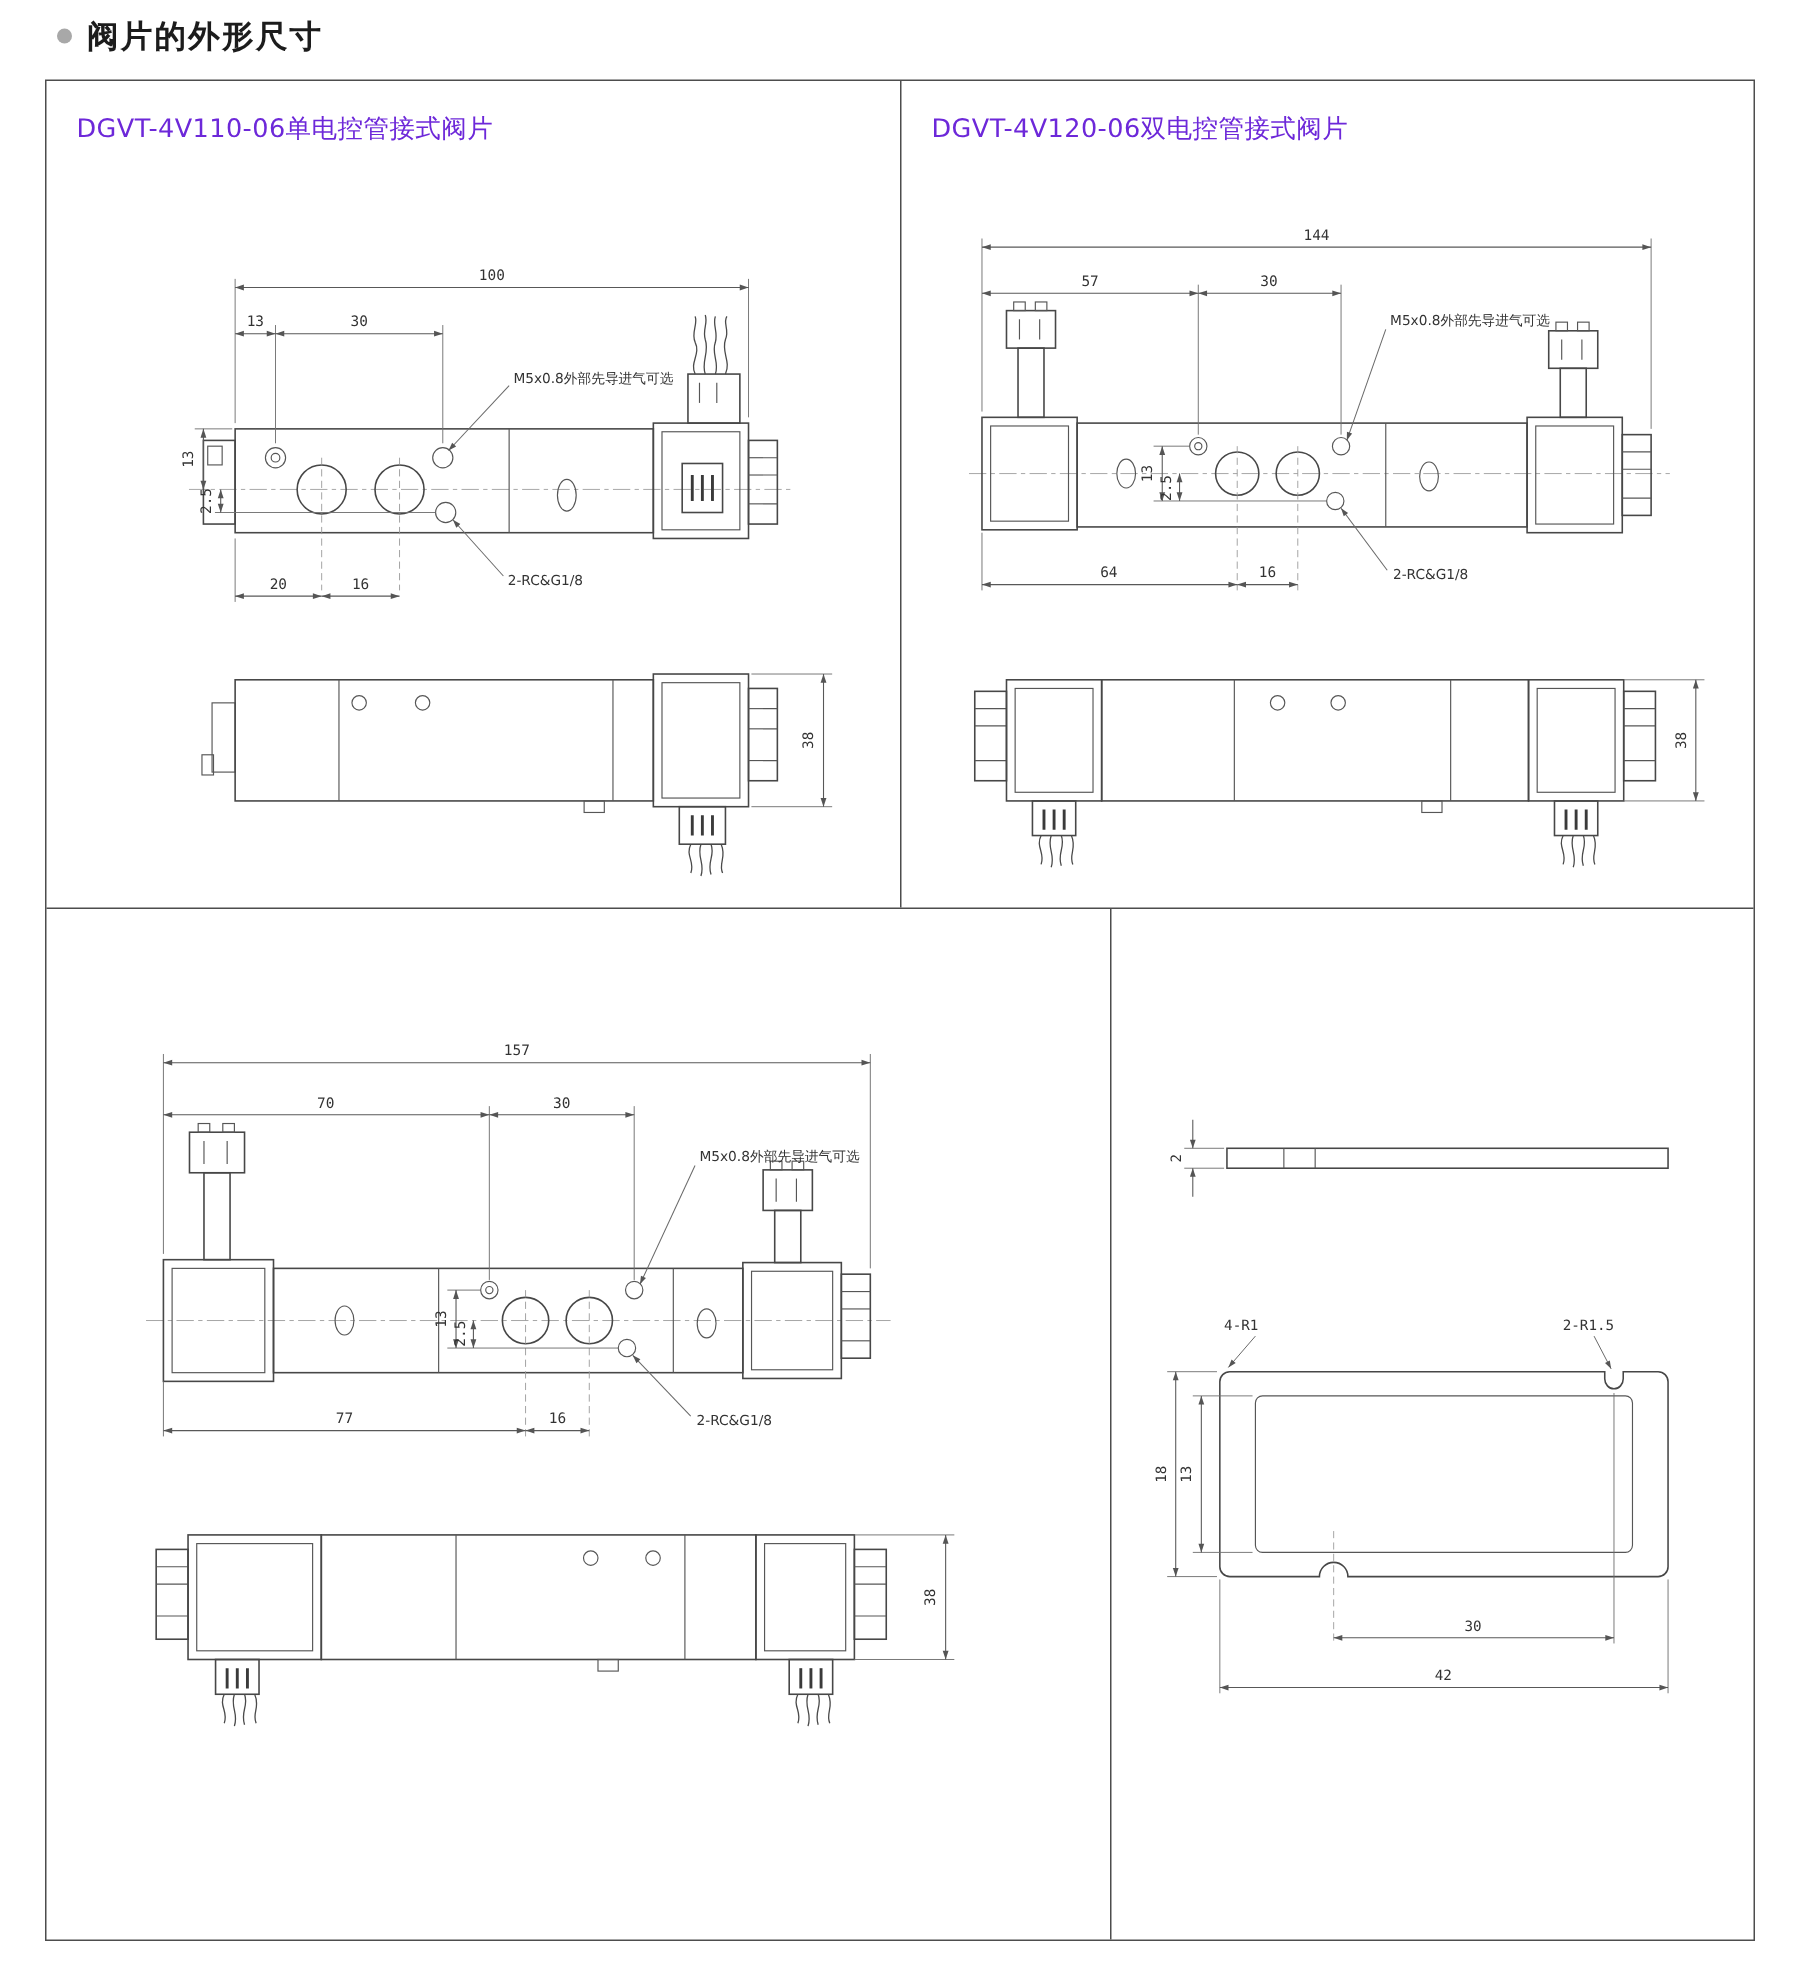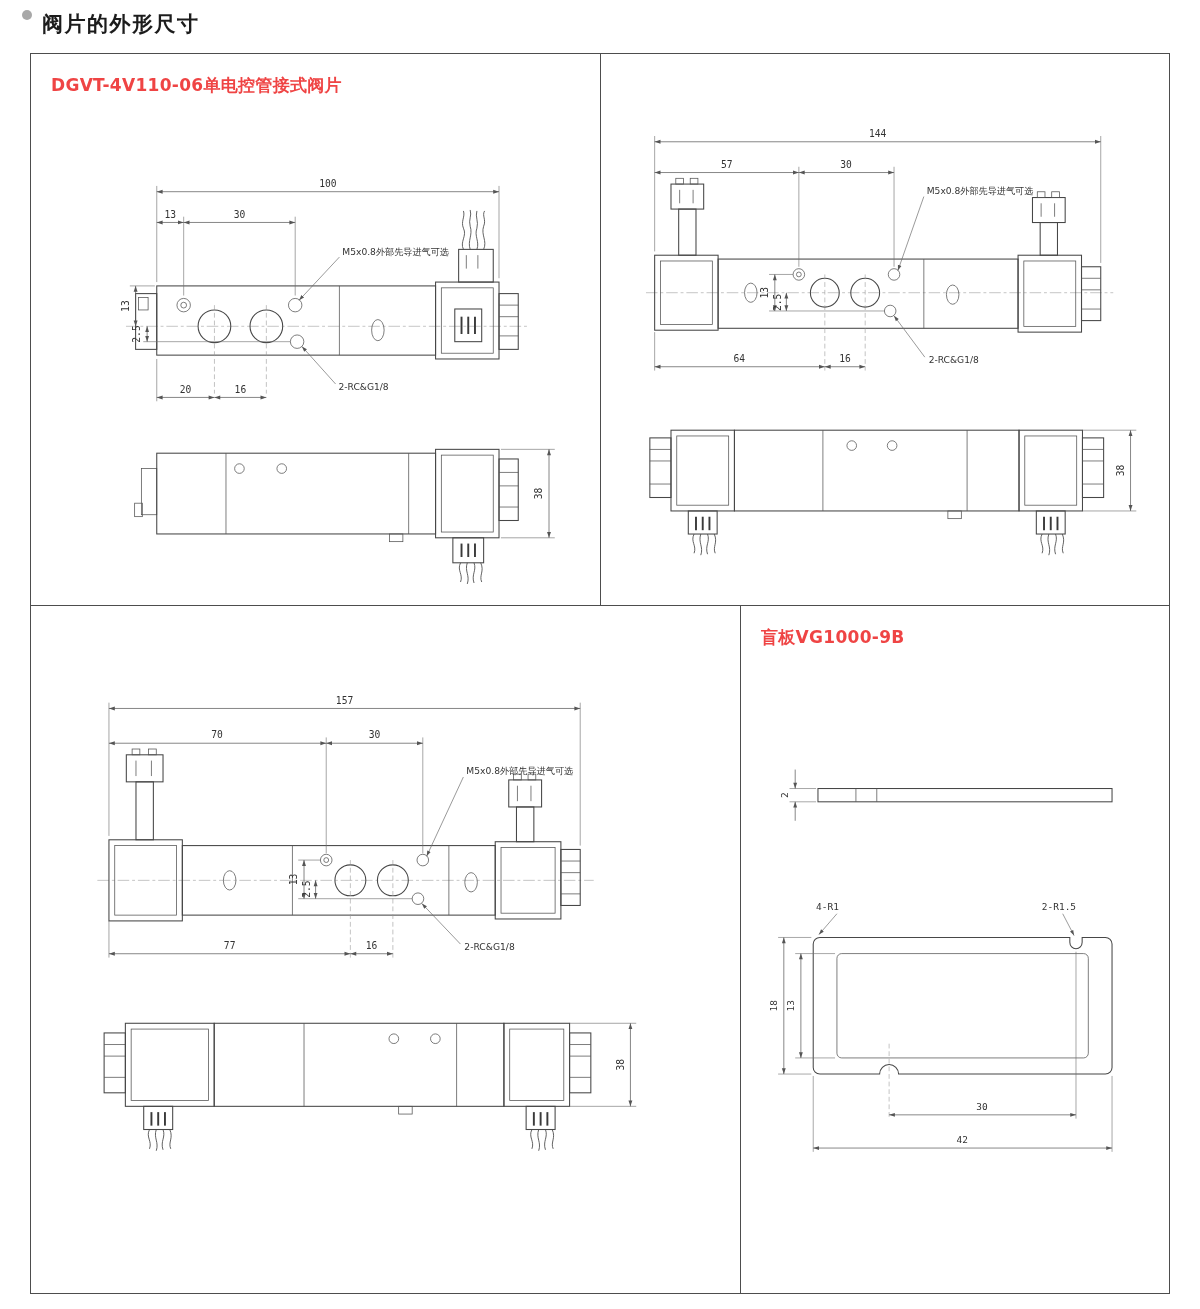--- a/index.html
+++ b/index.html
@@ -1,33 +1,33 @@
 <!DOCTYPE html>
 <html><head>
 <meta charset="utf-8">
 <style>
   * { margin:0; padding:0; box-sizing:border-box; }
   html,body { background:#ffffff; }
   body {
     width:1200px; height:1309px; position:relative; overflow:hidden;
     font-family:"DejaVu Sans","Liberation Sans",sans-serif; color:#1c1c1c;
   }
-  .page-header { display:flex; gap:10px; padding:10px 0 0 22px; }
+  .page-header { display:flex; align-items:center; gap:10px; padding:10px 0 0 38px; }
   .bullet { width:10px; height:10px; border-radius:50%; background:#a8a8a8; flex:0 0 auto; }
   h1.page-title { font-size:21px; font-weight:bold; letter-spacing:1.5px; }
   .board { margin:15px 30px 0 30px; border:1px solid #4d4d4d; background:#fff; }
   .row { display:flex; }
   .row-top { height:551px; }
   .row-bottom { height:688px; border-top:1px solid #4d4d4d; }
   .cell { position:relative; padding:20px 0 0 20px; }
   .cell-v110 { width:576px; border-right:1px solid #4d4d4d; }
   .cell-v120 { flex:1; }
   .cell-v130 { width:717px; border-right:1px solid #4d4d4d; }
   .cell-blind { flex:1; }
-  .cell-title { font-size:17px; font-weight:700; color:#ef4444; letter-spacing:0.3px; }
+  .cell-title { font-size:17px; font-weight:400; color:#6d28d9; letter-spacing:0.3px; }
   svg { display:block; }
   .m6 { margin-top:6px; } .m20 { margin-top:20px; } .m36 { margin-top:36px; }
   
   .ol  { fill:none; stroke:#474747; stroke-width:1.1; }
   .ol2 { fill:none; stroke:#565656; stroke-width:0.8; }
   .dl  { stroke:#707070; stroke-width:0.65; fill:none; }
   .dim-l { stroke:#585858; stroke-width:0.75; fill:none; }
   .ldr { stroke:#686868; stroke-width:0.7; fill:none; }
   .cl  { stroke:#9a9a9a; stroke-width:0.6; fill:none; stroke-dasharray:12 3 3 3; }
   .hd  { stroke:#979797; stroke-width:0.6; fill:none; stroke-dasharray:5 3; }
@@ -141,20 +141,21 @@
           <path class="wire" d="M447,478 c4,9 -2,13 1,20"></path>
           <line class="dl" x1="468" y1="360" x2="524" y2="360"></line>
           <line class="dl" x1="468" y1="452" x2="524" y2="452"></line>
           <line class="dim-l" x1="518" y1="360" x2="518" y2="452" marker-start="url(#arr)" marker-end="url(#arr)"></line>
           <text class="dim" x="511" y="406" text-anchor="middle" transform="rotate(-90 511 406)">38</text>
         </g>
       </svg>
     </section>
 
     <section class="cell cell-v120">
+      <h2 class="cell-title">DGVT-4V120-06双电控管接式阀片</h2>
       <svg class="m6" width="548" height="486" viewBox="0 0 570 505">
         <g>
           <line class="cl" x1="26" y1="221" x2="512" y2="221"></line>
           <rect class="ol" x="52" y="108" width="34" height="26"></rect>
           <rect class="ol2" x="57" y="102" width="8" height="6"></rect>
           <rect class="ol2" x="72" y="102" width="8" height="6"></rect>
           <line class="ol2" x1="61" y1="114" x2="61" y2="128"></line>
           <line class="ol2" x1="75" y1="114" x2="75" y2="128"></line>
           <rect class="ol" x="60" y="134" width="18" height="48"></rect>
           <rect class="ol" x="35" y="182" width="66" height="78"></rect>
@@ -359,21 +360,20 @@
           <path class="wire" d="M519,484 c4,9 -2,13 1,20"></path>
           <line class="dl" x1="537" y1="374" x2="606" y2="374"></line>
           <line class="dl" x1="537" y1="460" x2="606" y2="460"></line>
           <line class="dim-l" x1="600" y1="374" x2="600" y2="460" marker-start="url(#arr)" marker-end="url(#arr)"></line>
           <text class="dim" x="593" y="417" text-anchor="middle" transform="rotate(-90 593 417)">38</text>
         </g>
       </svg>
     </section>
 
     <section class="cell cell-blind">
-      <h2 class="cell-title">盲板VG1000-9B</h2>
       <svg class="m20" width="408" height="517" viewBox="0 0 430 545">
         <g>
           <rect class="ol" x="60" y="126" width="310" height="14"></rect>
           <line class="ol2" x1="100" y1="126" x2="100" y2="140"></line>
           <line class="ol2" x1="122" y1="126" x2="122" y2="140"></line>
           <line class="dl" x1="58" y1="126" x2="30" y2="126"></line>
           <line class="dl" x1="58" y1="140" x2="30" y2="140"></line>
           <line class="dim-l" x1="36" y1="106" x2="36" y2="126" marker-end="url(#arr)"></line>
           <line class="dim-l" x1="36" y1="160" x2="36" y2="140" marker-end="url(#arr)"></line>
           <text class="dim" x="28" y="133" text-anchor="middle" transform="rotate(-90 28 133)">2</text>

